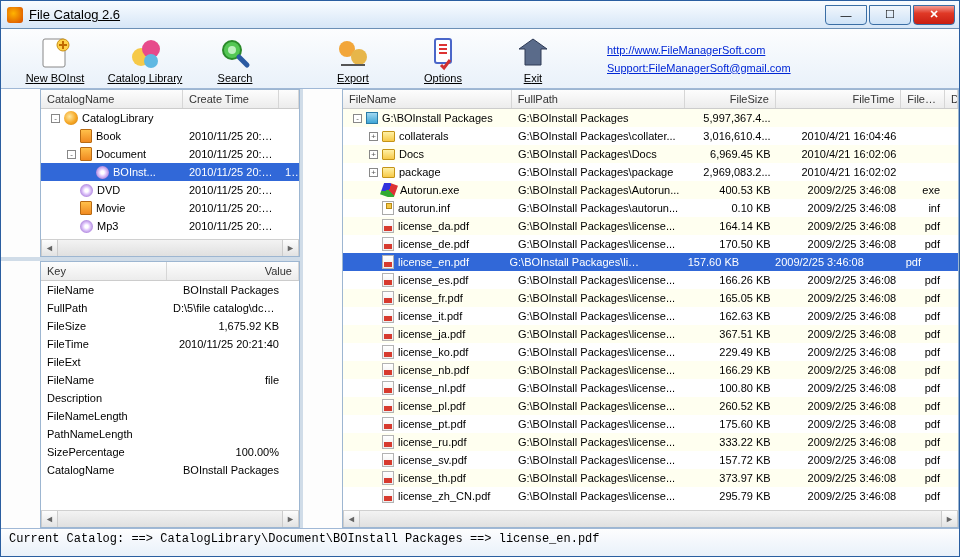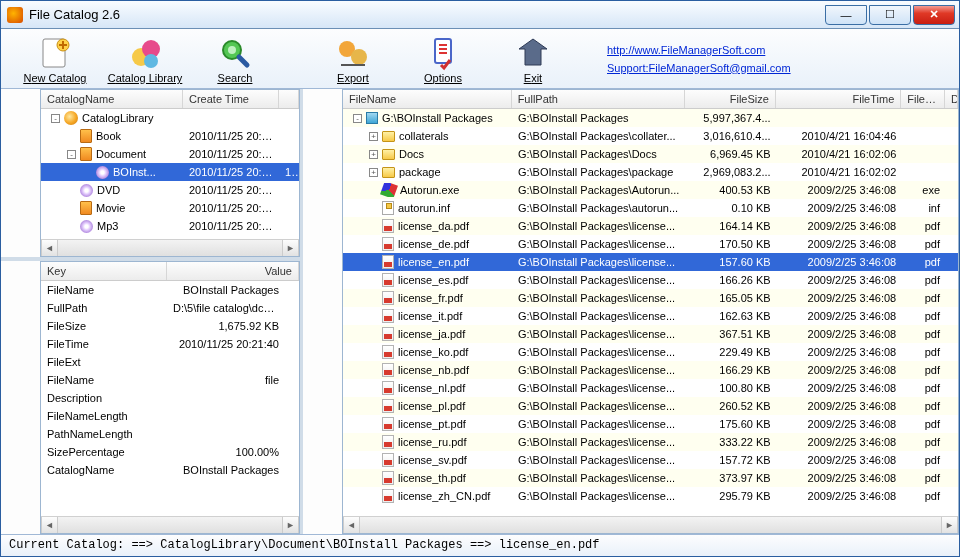--- a/index.html
+++ b/index.html
@@ -3,21 +3,21 @@
 <meta charset="utf-8">
 <style>
 * { box-sizing: border-box; margin: 0; padding: 0; }
 body { font-family: "Segoe UI", Tahoma, sans-serif; font-size: 11px; background: #fff; overflow: hidden; color: #000; }
 
 .window { width: 960px; height: 557px; border: 1px solid #2a5ea0; background: #fff; display: flex; flex-direction: column; }
 
 
 .titlebar { height: 28px; background: linear-gradient(#f9fcff, #d6e6f7); display: flex; align-items: center; padding-left: 6px; border-bottom: 1px solid #6b8fb5; }
 .titlebar-icon { width:16px; height:16px; border-radius:3px; background: radial-gradient(circle at 40% 40%, #ffb400, #d84a00); margin-right:6px; }
-.titlebar-title { font-size:13px; color:#000; }
+.titlebar-title { font-size:13px; color:#000;text-decoration:underline; }
 .titlebar-buttons { margin-left:auto; display:flex; gap:2px; padding-right:4px; }
 .titlebar-btn { width:42px; height:20px; border:1px solid #3a6ea5; border-radius:0 0 4px 4px; display:flex; align-items:center; justify-content:center; font-size:11px; cursor:pointer; background:linear-gradient(#f1f6fc,#cfe3f7); }
 .titlebar-btn.close { background: linear-gradient(#f39b93,#e03926 40%,#c81e12); color:#fff; font-weight:bold; }
 
 
 .toolbar { height: 60px; background: linear-gradient(#fcfdfe,#e9f1fa); border-bottom:1px solid #a0b8d6; display:flex; align-items:center; padding-left:14px; gap:10px; }
 .tbtn { display:flex; flex-direction:column; align-items:center; width:80px; cursor:pointer; padding-top:2px; }
 .tbtn .ticon { width:36px; height:36px; margin-bottom:1px; }
 .tbtn .tlabel { font-size:11px; text-decoration: underline; text-underline-offset: 1px; }
 .tbtn .tlabel::first-letter { text-decoration: underline; }
@@ -59,25 +59,25 @@
 .hscroll { height:17px; background:linear-gradient(#f3f3f3,#e0e0e0); border-top:1px solid #d0d0d0; display:flex; }
 .hscroll .track { flex:1; }
 .hscroll .btn { width:17px; background:linear-gradient(#fdfdfd,#e2e2e2); border-left:1px solid #ccc; border-right:1px solid #ccc; text-align:center; font-size:9px; line-height:16px; cursor:pointer; color:#666; }
 
 
 .props { flex:1; min-height:0; }
 .props .grow > div:first-child { width:126px; }
 .props .grow > div:last-child { flex:1; text-align:right; padding-right:20px; }
 
 
-.statusbar { height:22px; border-top:1px solid #a0b8d6; background:linear-gradient(#fdfdfe,#e9f1fa); font-family:"Courier New",monospace; font-size:12px; padding:3px 8px; white-space:nowrap; overflow:hidden; }
+.statusbar { height:28px; border-top:1px solid #a0b8d6; background:linear-gradient(#fdfdfe,#e9f1fa); font-family:"Courier New",monospace; font-size:12px; padding:3px 8px; white-space:nowrap; overflow:hidden; }
 
 
 .rgrow:nth-child(odd){background:#fffff0;}
-.rgrow.sel{background:#3168d8;color:#fff;}
+.rgrow.sel{background:#3168d8;color:#fff;gap:19px;}
 .rgrow{display:flex;align-items:center;height:18px;font-size:11px;}
 .rgrow > div{padding:0 6px;overflow:hidden;white-space:nowrap;text-overflow:ellipsis;}
 
 
 .c-fn{width:175px;display:flex;align-items:center;}
 .c-fp{width:180px;}
 .c-fs{width:94px;text-align:right;}
 .c-ft{width:130px;text-align:right;}
 .c-fe{width:45px;text-align:right;}
 .c-de{flex:1;}
@@ -97,21 +97,21 @@
     </div>
   </div>
 
   <div class="toolbar">
     <div class="tbtn">
       <svg class="ticon ci" viewBox="0 0 36 36">
           <rect x="6" y="4" width="22" height="28" rx="2" fill="#fff" stroke="#888"></rect>
           <circle cx="26" cy="10" r="6" fill="#ffd24a" stroke="#c98f14"></circle>
           <path d="M26 6v8M22 10h8" stroke="#c06a00" stroke-width="2"></path>
         </svg>
-      <span class="tlabel">New Catalog</span>
+      <span class="tlabel">New BOInst</span>
     </div>
     <div class="tbtn">
       <svg class="ticon ci" viewBox="0 0 36 36">
           <circle cx="14" cy="22" r="9" fill="#f6c948"></circle>
           <circle cx="24" cy="14" r="9" fill="#e74a8b"></circle>
           <circle cx="24" cy="26" r="7" fill="#5fb8e2"></circle>
         </svg>
       <span class="tlabel">Catalog Library</span>
     </div>
     <div class="tbtn">

